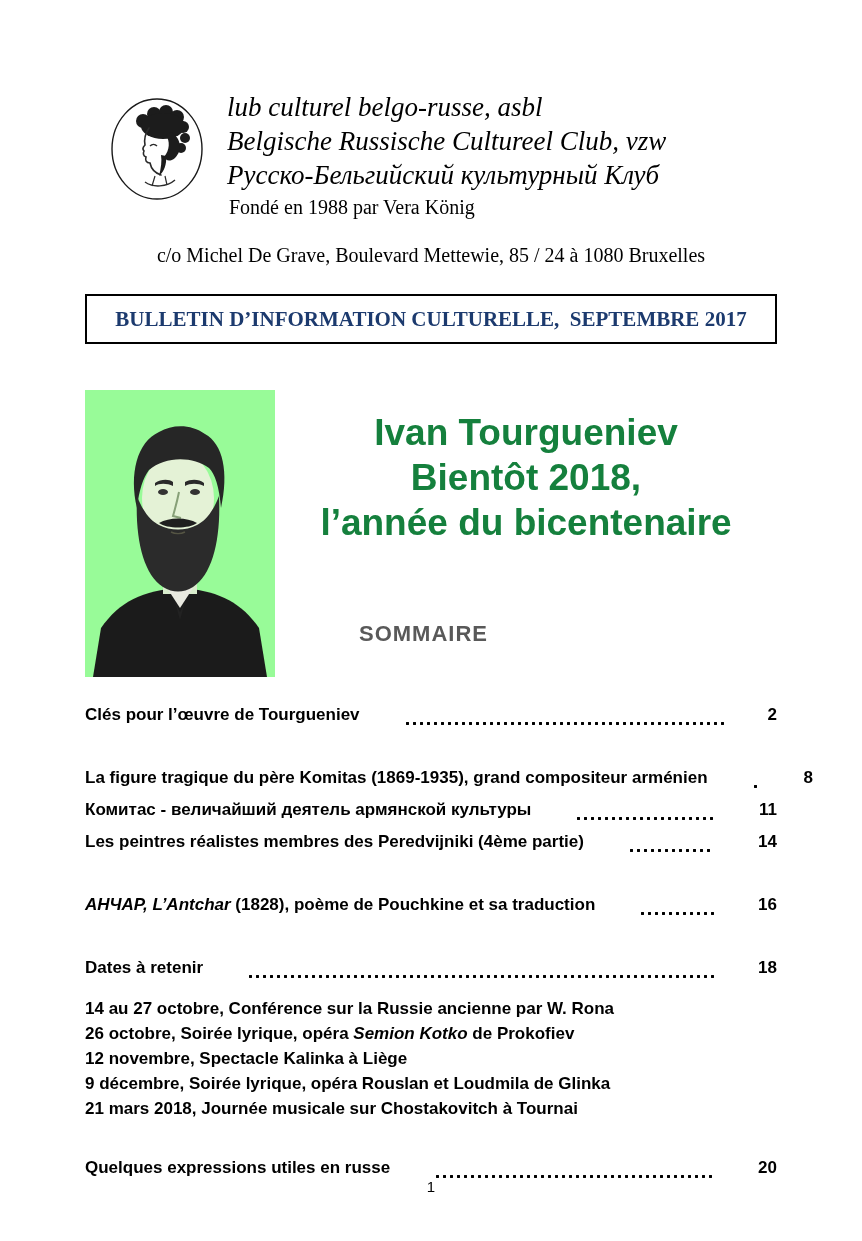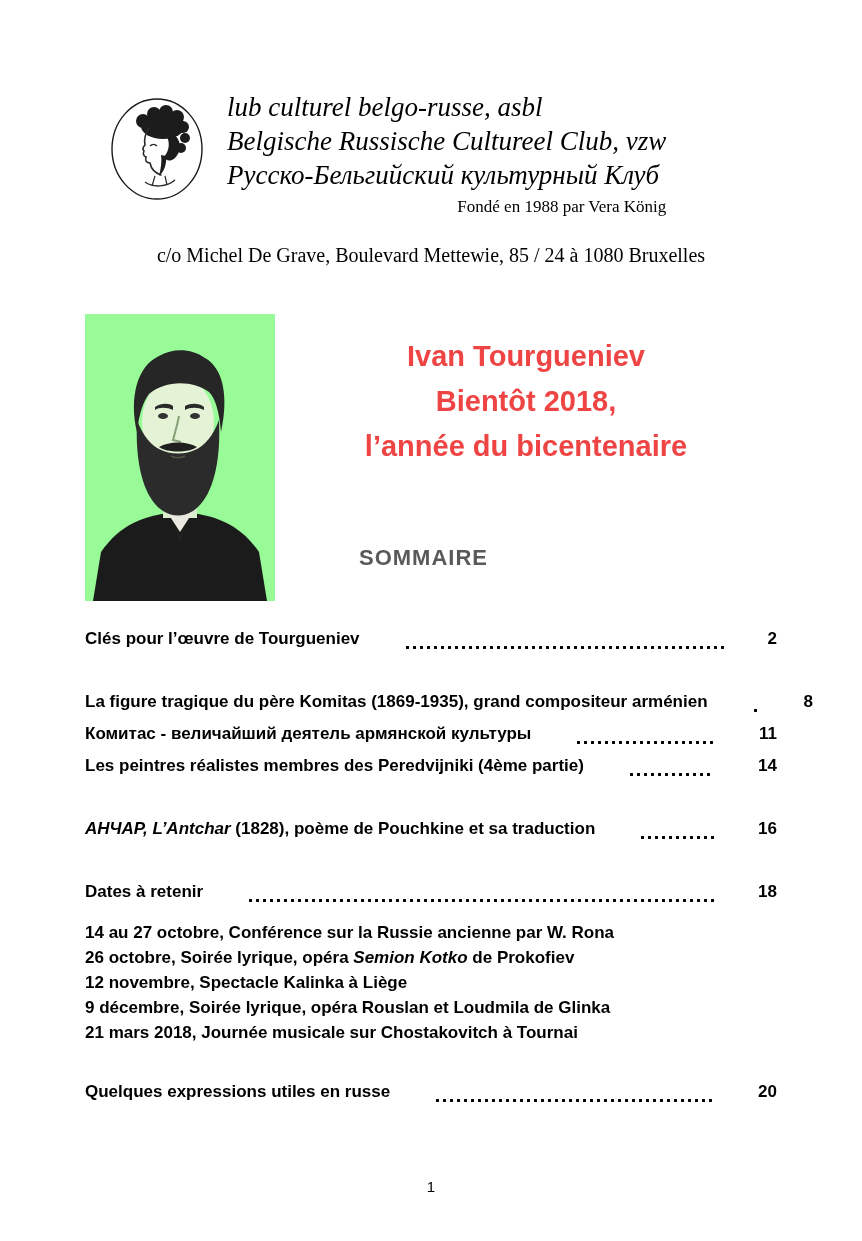--- a/index.html
+++ b/index.html
@@ -9,21 +9,21 @@
     margin:0 auto; padding:90px 85px 0 85px; overflow:hidden;
     font-family:"Liberation Serif", serif; color:#000;
   }
 
   
   .masthead { display:flex; align-items:flex-start; }
   .logo { margin-left:24px; margin-top:6px; flex:0 0 auto; }
   .logo svg { display:block; }
   .club-names { margin-left:22px; padding-top:0; }
   .club-line { font-style:italic; font-size:27px; line-height:34px; white-space:nowrap; }
-  .founded { font-size:17px; line-height:30px; padding-left:2px;text-align:right; }
+  .founded { font-size:20px; line-height:30px; padding-left:2px; }
 
   
   .address { margin-top:20px; text-align:center; font-size:20px; line-height:26px; }
 
   
   .banner {
     margin-top:26px; border:2px solid #000; height:50px;
     display:flex; align-items:center; justify-content:center;
   }
   .banner span {
@@ -32,21 +32,21 @@
   }
 
   
   .feature { margin-top:46px; display:flex; }
   .portrait { flex:0 0 190px; }
   .portrait svg { display:block; }
   .feature-right { flex:1; display:flex; flex-direction:column; }
   .feature-title {
     margin-top:20px; text-align:center;
     font-family:"Liberation Sans", sans-serif; font-weight:bold;
-    font-size:29px; line-height:45px; color:#ef4444;
+    font-size:37px; line-height:45px; color:#15803d;
   }
   .sommaire {
     margin-top:76px; margin-left:84px; align-self:flex-start;
     font-family:"Liberation Sans", sans-serif; font-weight:bold;
     font-size:22px; letter-spacing:1px; color:#595959;
   }
 
   
   .toc { margin-top:22px; font-family:"Liberation Sans", sans-serif; font-weight:bold; font-size:17px; }
   .toc-line { display:flex; align-items:flex-end; line-height:32px;gap:41px; }
@@ -99,20 +99,23 @@
     <div class="club-names">
       <div class="club-line">lub culturel belgo-russe, asbl</div>
       <div class="club-line">Belgische Russische Cultureel Club, vzw</div>
       <div class="club-line">Русско-Бельгийский культурный Клуб</div>
       <div class="founded">Fondé en 1988 par Vera König</div>
     </div>
   </div>
 
   <div class="address">c/o Michel De Grave, Boulevard Mettewie, 85 / 24 à 1080 Bruxelles</div>
 
+  <div class="banner">
+    <span>BULLETIN D’INFORMATION CULTURELLE,  SEPTEMBRE 2017</span>
+  </div>
 
   <div class="feature">
     <div class="portrait">
       <svg viewBox="0 0 190 287" width="190" height="287">
         <rect width="190" height="287" fill="#98fb98"></rect>
         <path d="M8,287 L16,238 C34,212 58,200 95,198 C132,200 156,212 174,238 L182,287 Z" fill="#1b1b1b"></path>
         <rect x="78" y="170" width="34" height="34" fill="#d9edcd"></rect>
         <path d="M82,198 L95,218 L108,198 Z" fill="#e9e9e0"></path>
         <path d="M90,212 L95,222 L100,212 L95,230 Z" fill="#222222"></path>
         <ellipse cx="93" cy="108" rx="36" ry="46" fill="#e4f2d6"></ellipse>

